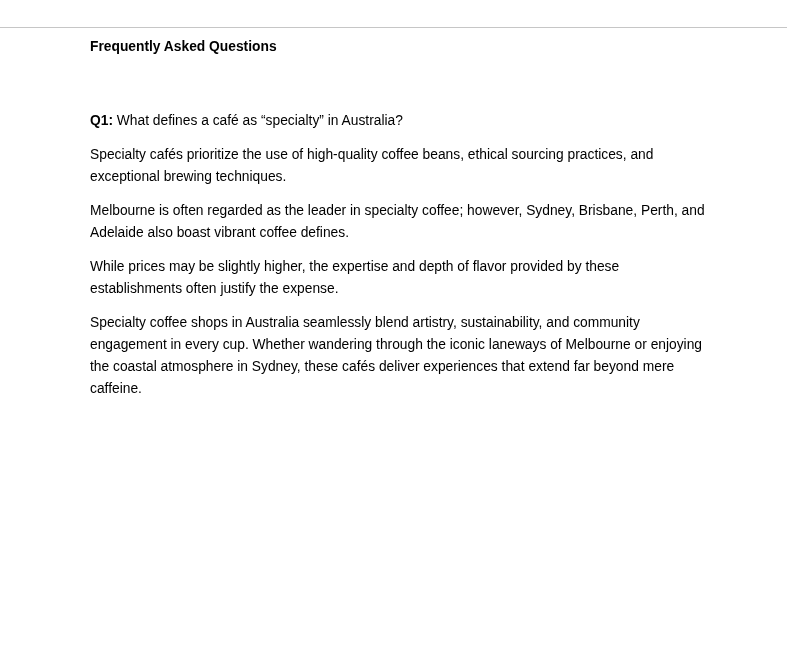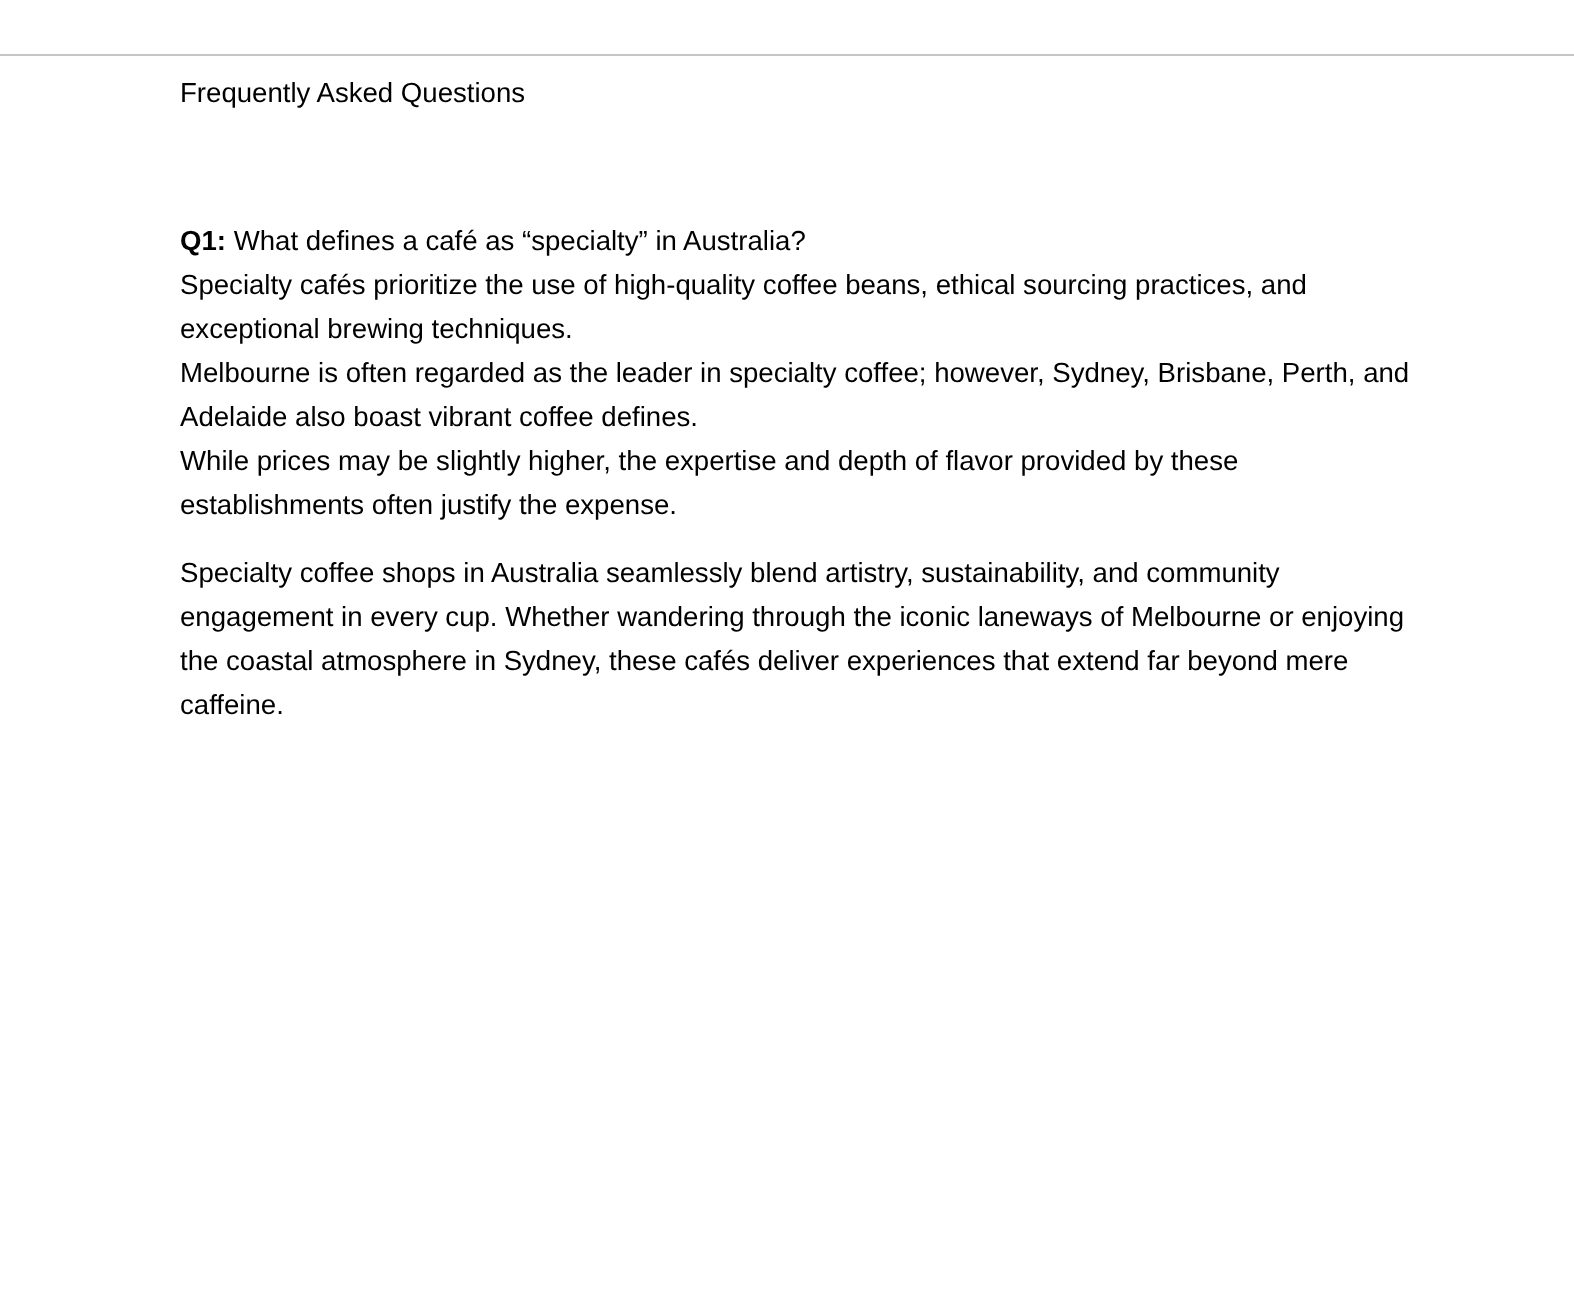--- a/index.html
+++ b/index.html
@@ -16,31 +16,31 @@
     background: #ffffff;
     border-bottom: 1px solid #c6c6c6;
   }
   .doc-content {
     padding: 8px 77px 0 90px;
     font-size: 13.8px;
     line-height: 22px;
     -webkit-font-smoothing: antialiased;
   }
   .doc-heading {
-    font-weight: 400;
+    font-weight: 700;
     font-size: 13.8px;
     line-height: 22px;
   }
   .qa-question {
     margin-top: 52px;
     line-height: 22px;
   }
   .qa-label { font-weight: 700; }
   .qa-answer {
-    margin-top: 0;
+    margin-top: 12px;
     line-height: 22px;
   }
   .section-heading {
     margin-top: 44px;
     font-weight: 700;
     line-height: 22px;
   }
   .body-paragraph {
     margin-top: 12px;
     line-height: 22px;

